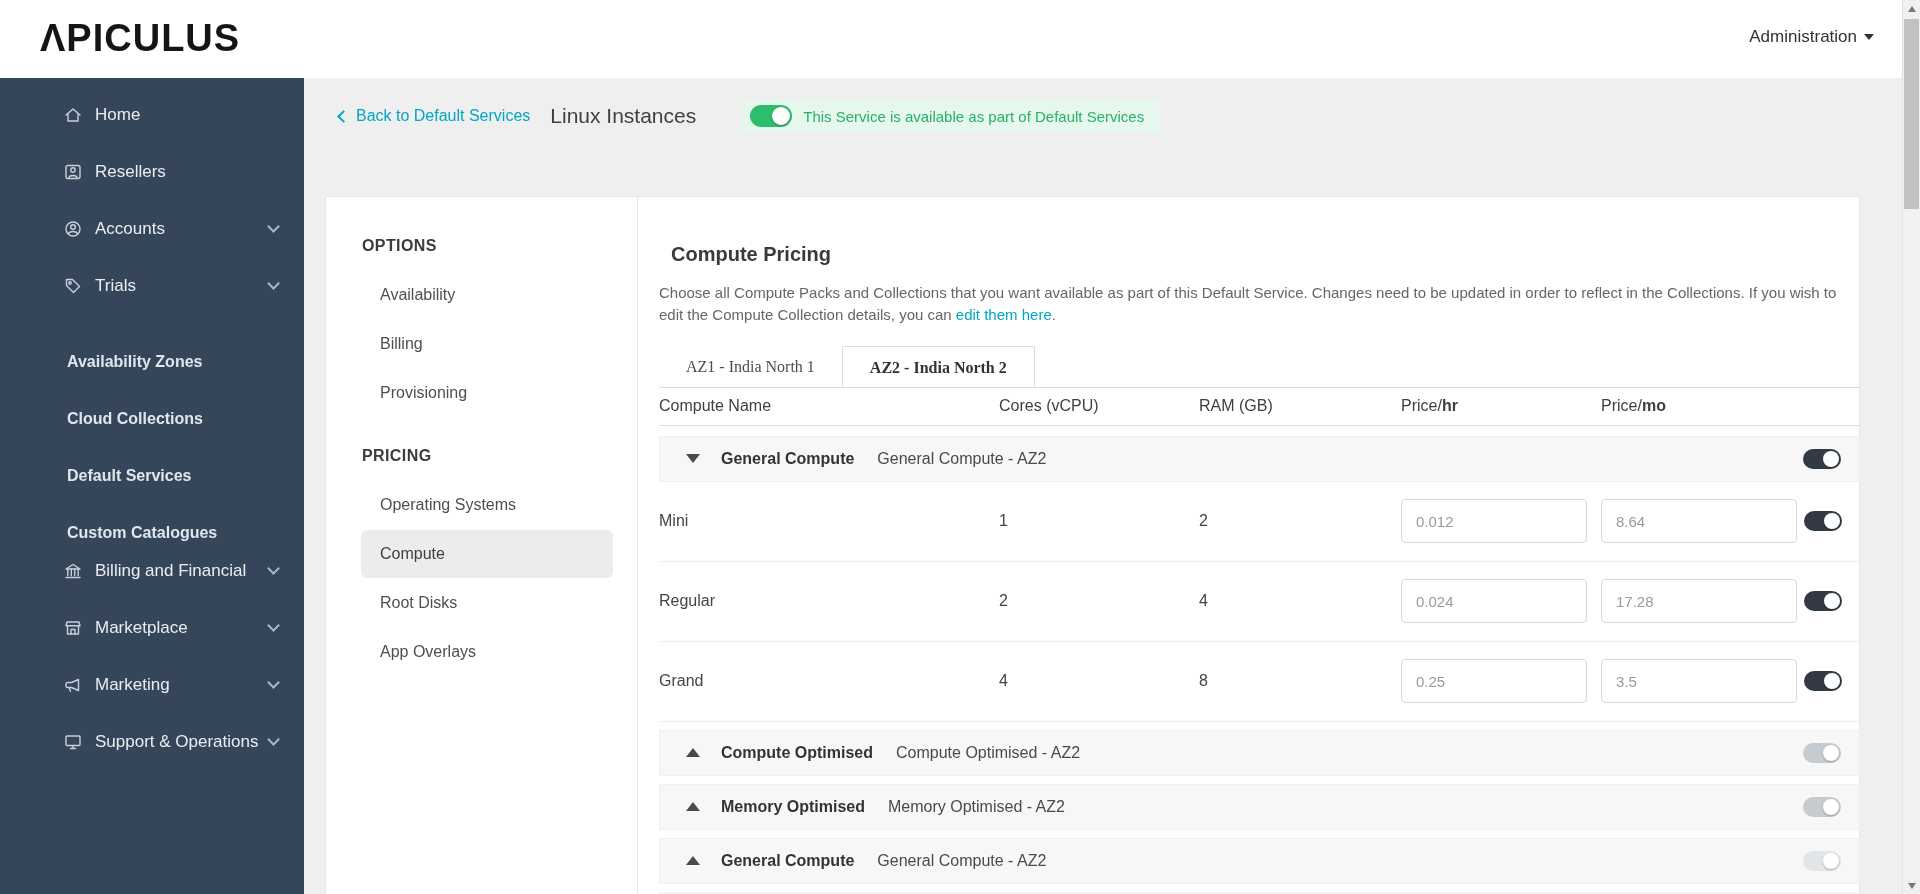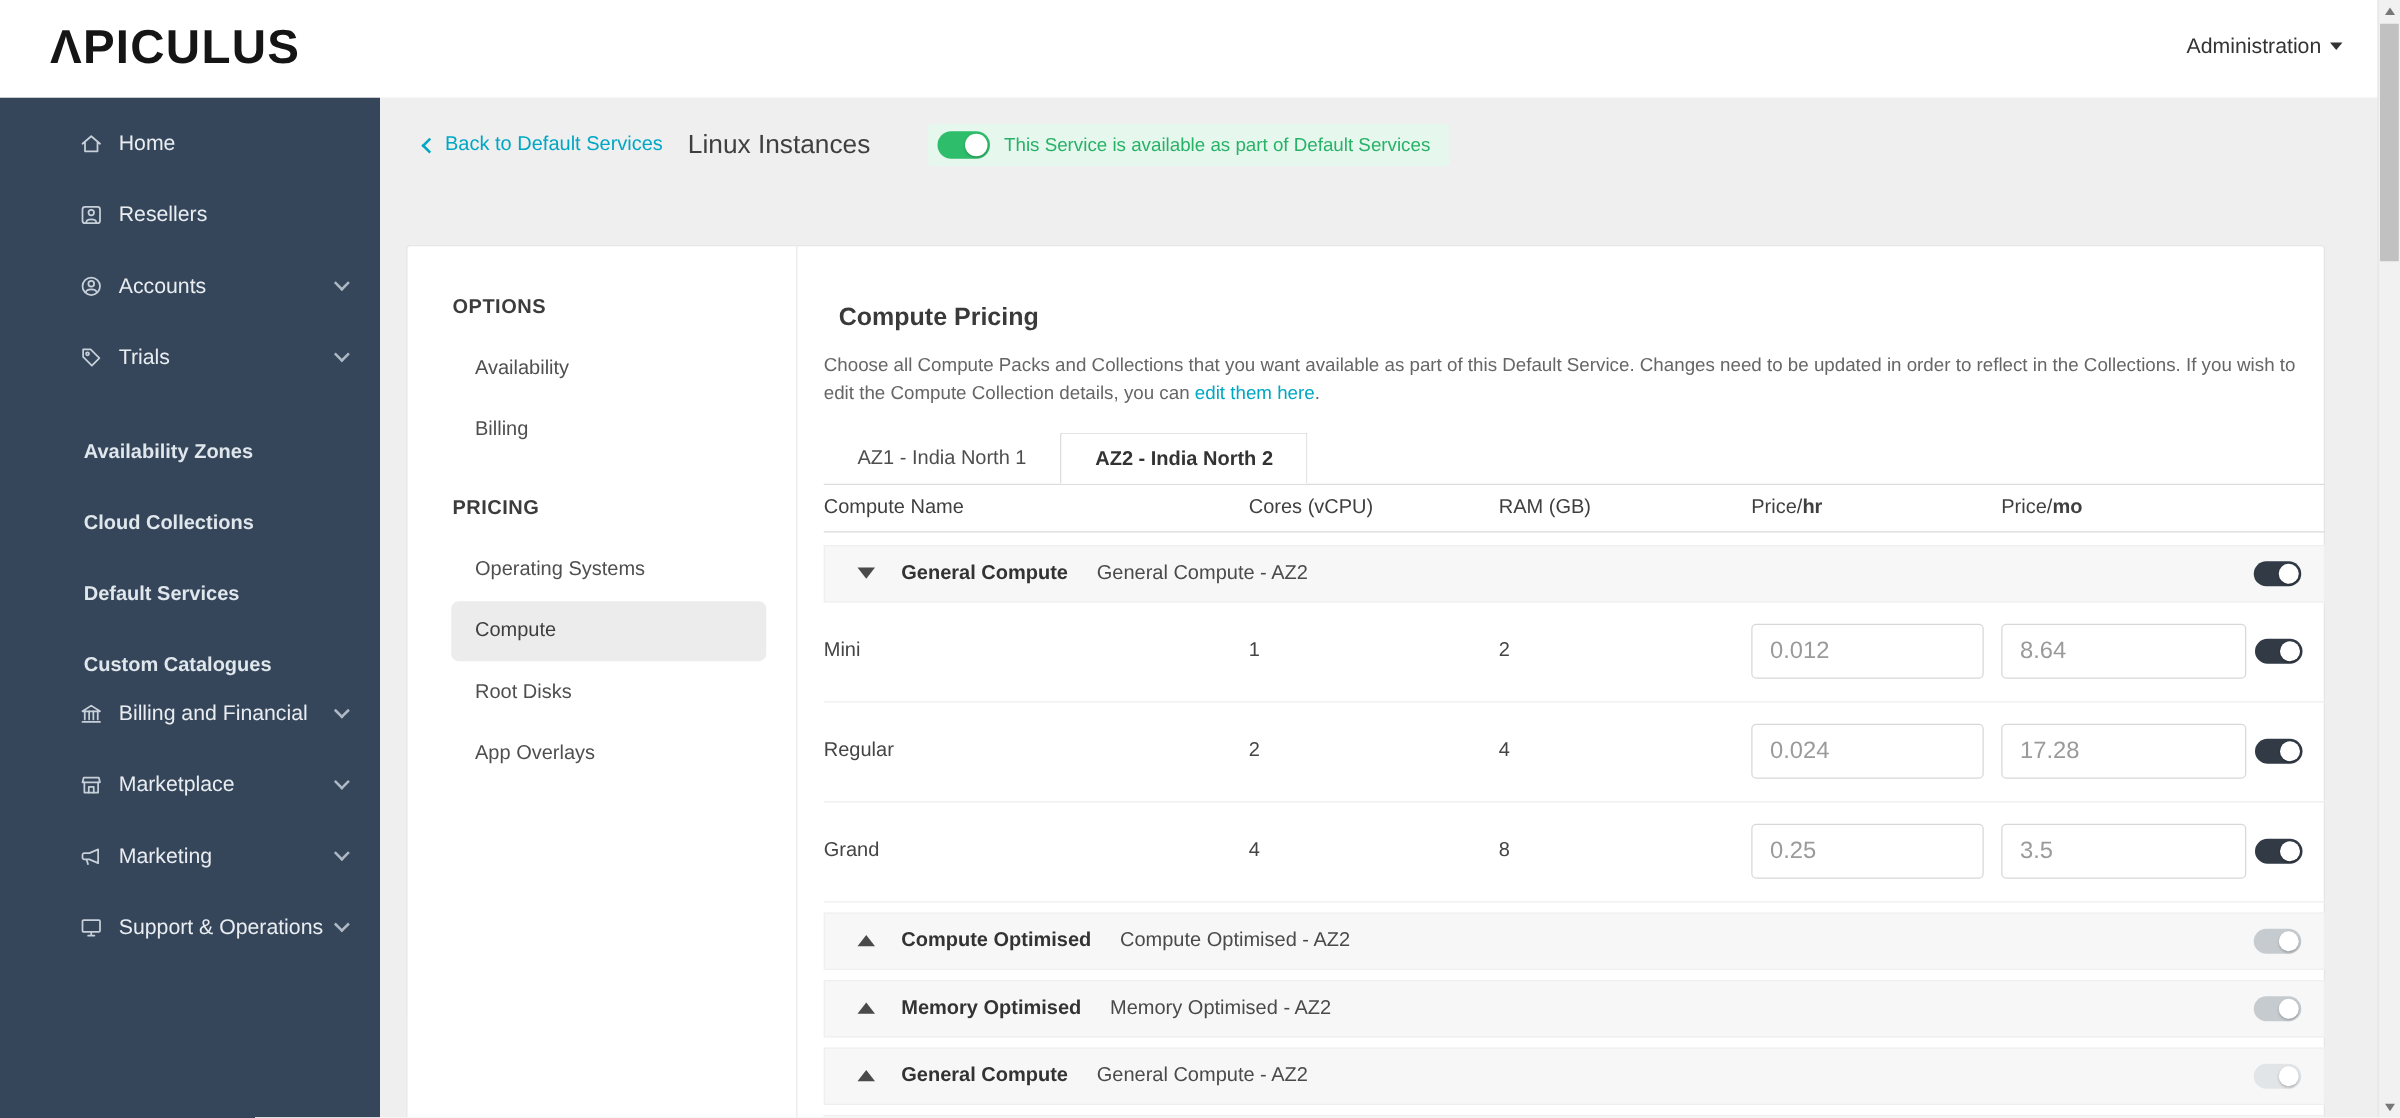--- a/index.html
+++ b/index.html
@@ -52,41 +52,41 @@
   .panel-heading { font-size:16px; font-weight:700; color:#3C3C3C; letter-spacing:0.4px; margin:0 0 16px 1px; }
   .panel-heading.second { margin-top:30px; }
   .opt-item { height:48px; display:flex; align-items:center; padding-left:19px; font-size:16px; color:#4F4F4F; border-radius:6px; cursor:pointer; margin-bottom:1px; }
   .opt-item.active { background:#ECECEC; color:#3E3E3E; }
 
   .pricing-col { flex:1; padding:34px 0 30px 21px; }
   .section-title { font-size:20px; font-weight:700; color:#3A3A3A; margin:12px; }
   .desc { margin:16px 0 0; font-size:15px; color:#666; line-height:1.45; max-width:1195px; }
   .desc a { color:#00A7C4; text-decoration:none; cursor:pointer; }
 
-  .tabs { display:flex; margin-top:20px; border-bottom:1px solid #DCDCDC; }
+  .tabs { display:flex; margin-top:20px; border-bottom:1px solid #DCDCDC;font-family:Liberation Serif, serif; }
   .tab { height:41px; line-height:41px; padding:0 27px; font-size:16px; color:#4E4E4E; cursor:pointer; white-space:nowrap; }
   .tab.active { background:#fff; border:1px solid #DCDCDC; border-bottom-color:#fff; margin-bottom:-1px; font-weight:700; color:#333; border-radius:2px 2px 0 0; }
 
   .thead, .data-row { display:grid; grid-template-columns:340px 200px 202px 200px 203px 1fr; align-items:center; padding-right:18px; }
   .thead { height:38px; border-bottom:1px solid #DCDCDC; font-size:16px; color:#3F3F3F; }
   .thead b { font-weight:700; }
 
   .tbody { margin-top:10px; }
   .group-row { display:flex; align-items:center; height:46px; background:#F7F7F7; border:1px solid #EFEFEF; padding:0 18px 0 26px; }
   .group-row.collapsed { margin-top:8px; }
   .tri { width:0; height:0; display:inline-block; margin-right:21px; cursor:pointer; flex-shrink:0; }
   .tri.down { border-left:7px solid transparent; border-right:7px solid transparent; border-top:9px solid #4A4A4A; }
   .tri.up   { border-left:7px solid transparent; border-right:7px solid transparent; border-bottom:9px solid #4A4A4A; }
   .gname { font-size:16px; font-weight:700; color:#333; white-space:nowrap; }
   .gsub  { font-size:16px; color:#4A4A4A; margin-left:23px; white-space:nowrap; }
   .group-row .toggle { margin-left:auto; }
 
   .data-row { height:80px; border-bottom:1px solid #EDEDED; font-size:16px; color:#444; }
   .toggle-cell { display:flex; justify-content:flex-end; }
-  .price-input { width:186px; height:44px; border:1px solid #D8D8D8; border-radius:4px; padding:0 14px; font-size:19px; color:#9A9A9A; background:#fff; font-family:"Liberation Sans", sans-serif; outline:none; }
+  .price-input { width:186px; height:44px; border:1px solid #D8D8D8; border-radius:4px; padding:0 14px; font-size:15px; color:#9A9A9A; background:#fff; font-family:"Liberation Sans", sans-serif; outline:none; }
   .price-input.mo { width:196px; }
 
   
   .scrollbar { position:absolute; right:0; top:0; width:18px; height:894px; background:#F1F1F1; border-left:1px solid #E4E4E4; z-index:20; }
   .sb-arrow { position:absolute; left:0; width:18px; height:17px; display:flex; align-items:center; justify-content:center; cursor:pointer; }
   .sb-arrow.top { top:0; }
   .sb-arrow.bottom { bottom:0; }
   .sb-arrow .tri-up { width:0; height:0; border-left:4px solid transparent; border-right:4px solid transparent; border-bottom:6px solid #787878; }
   .sb-arrow .tri-dn { width:0; height:0; border-left:4px solid transparent; border-right:4px solid transparent; border-top:6px solid #787878; }
   .sb-thumb { position:absolute; top:19px; left:1px; width:15px; height:190px; background:#C1C1C1; cursor:pointer; }
@@ -217,20 +217,23 @@
     <div class="card">
 
       <nav class="options-col">
         <div class="panel-heading">OPTIONS</div>
         <div class="opt-item">
             <span>Availability</span>
           </div>
         <div class="opt-item">
             <span>Billing</span>
           </div>
+        <div class="opt-item">
+            <span>Provisioning</span>
+          </div>
 
         <div class="panel-heading second">PRICING</div>
         <div class="opt-item">
             <span>Operating Systems</span>
           </div>
         <div class="opt-item active">
             <span>Compute</span>
           </div>
         <div class="opt-item">
             <span>Root Disks</span>

